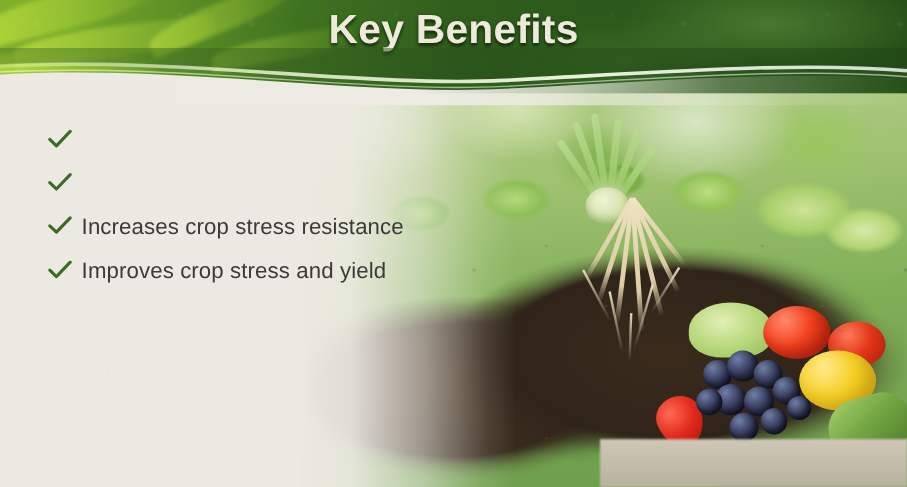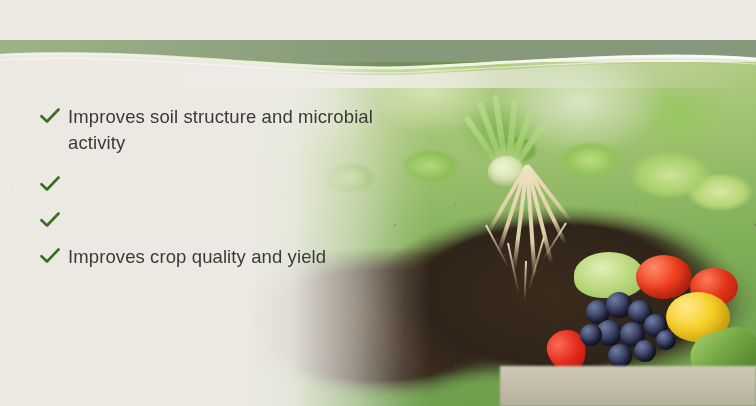--- a/index.html
+++ b/index.html
@@ -306,20 +306,30 @@
       <div class="veg berry" style="left:634px;top:340px;width:22px;height:22px"></div>
       <div class="veg berry" style="left:656px;top:330px;width:20px;height:20px"></div>
     </div>
 
     <div class="ground"></div>
   </div>
 
   <div class="panel"></div>
   <div class="panel-texture"></div>
 
+  <div class="header">
+    <div class="header-bg"></div>
+    <div class="leaf" style="left:-20px;top:-6px;width:150px;height:30px;transform:rotate(-14deg)"></div>
+    <div class="leaf" style="left:10px;top:22px;width:170px;height:26px;transform:rotate(-7deg)"></div>
+    <div class="leaf" style="left:-10px;top:44px;width:140px;height:22px;transform:rotate(4deg)"></div>
+    <div class="leaf" style="left:120px;top:2px;width:130px;height:24px;transform:rotate(-22deg);opacity:.75"></div>
+    <div class="leaf" style="left:175px;top:30px;width:120px;height:20px;transform:rotate(-10deg);opacity:.55"></div>
+    <div class="header-mottle"></div>
+    <div class="title">Key Benefits</div>
+  </div>
 
   <svg class="wave" viewBox="0 0 756 48" preserveAspectRatio="none">
     <defs>
       <linearGradient id="ribbon" x1="0" y1="0" x2="1" y2="0">
         <stop offset="0%" stop-color="#ffffff" stop-opacity=".25"></stop>
         <stop offset="28%" stop-color="#e8f1d2" stop-opacity=".85"></stop>
         <stop offset="62%" stop-color="#f4f8e6" stop-opacity=".95"></stop>
         <stop offset="100%" stop-color="#ffffff" stop-opacity=".8"></stop>
       </linearGradient>
       <linearGradient id="creamfade" x1="0" y1="0" x2="1" y2="0">
@@ -339,49 +349,49 @@
     <path d="M0,22 C150,14 300,40 420,34 C540,28 660,18 756,26 L756,48 L0,48 Z" fill="url(#creamfade)"></path>
 
     <path d="M0,14 C150,6 300,32 420,26 C540,20 660,10 756,18 L756,0 L0,0 Z" fill="url(#darkedge)" opacity=".55"></path>
 
     <path d="M0,15 C150,7 300,33 420,27 C540,21 660,11 756,19" fill="none" stroke="url(#ribbon)" stroke-width="3"></path>
     <path d="M0,20 C150,12 300,38 420,32 C540,26 660,16 756,24" fill="none" stroke="#ffffff" stroke-opacity=".55" stroke-width="1.2"></path>
   </svg>
 
   <div class="bullets">
 
-    <div class="bullet" id="b1">
-      <span class="check">
-        <svg width="20" height="16" viewBox="0 0 20 16">
-          <path d="M1.5 8.2 L7 13.5 L18.5 1.5" fill="none" stroke="currentColor" stroke-width="2.6" stroke-linecap="round" stroke-linejoin="round"></path>
-        </svg>
-      </span>
-      <span class="btext">Improves soil structure and microbial activity</span>
-    </div>
 
     <div class="bullet" id="b2">
       <span class="check">
         <svg width="20" height="16" viewBox="0 0 20 16">
           <path d="M1.5 8.2 L7 13.5 L18.5 1.5" fill="none" stroke="currentColor" stroke-width="2.6" stroke-linecap="round" stroke-linejoin="round"></path>
         </svg>
       </span>
     </div>
 
     <div class="bullet" id="b3">
       <span class="check">
         <svg width="20" height="16" viewBox="0 0 20 16">
           <path d="M1.5 8.2 L7 13.5 L18.5 1.5" fill="none" stroke="currentColor" stroke-width="2.6" stroke-linecap="round" stroke-linejoin="round"></path>
         </svg>
       </span>
     </div>
 
+    <div class="bullet" id="b4">
+      <span class="check">
+        <svg width="20" height="16" viewBox="0 0 20 16">
+          <path d="M1.5 8.2 L7 13.5 L18.5 1.5" fill="none" stroke="currentColor" stroke-width="2.6" stroke-linecap="round" stroke-linejoin="round"></path>
+        </svg>
+      </span>
+      <span class="btext">Increases crop stress resistance</span>
+    </div>
 
     <div class="bullet" id="b5">
       <span class="check">
         <svg width="20" height="16" viewBox="0 0 20 16">
           <path d="M1.5 8.2 L7 13.5 L18.5 1.5" fill="none" stroke="currentColor" stroke-width="2.6" stroke-linecap="round" stroke-linejoin="round"></path>
         </svg>
       </span>
-      <span class="btext">Improves crop quality and yield</span>
+      <span class="btext">Improves crop stress and yield</span>
     </div>
 
   </div>
 </div>
 
 </body></html>

